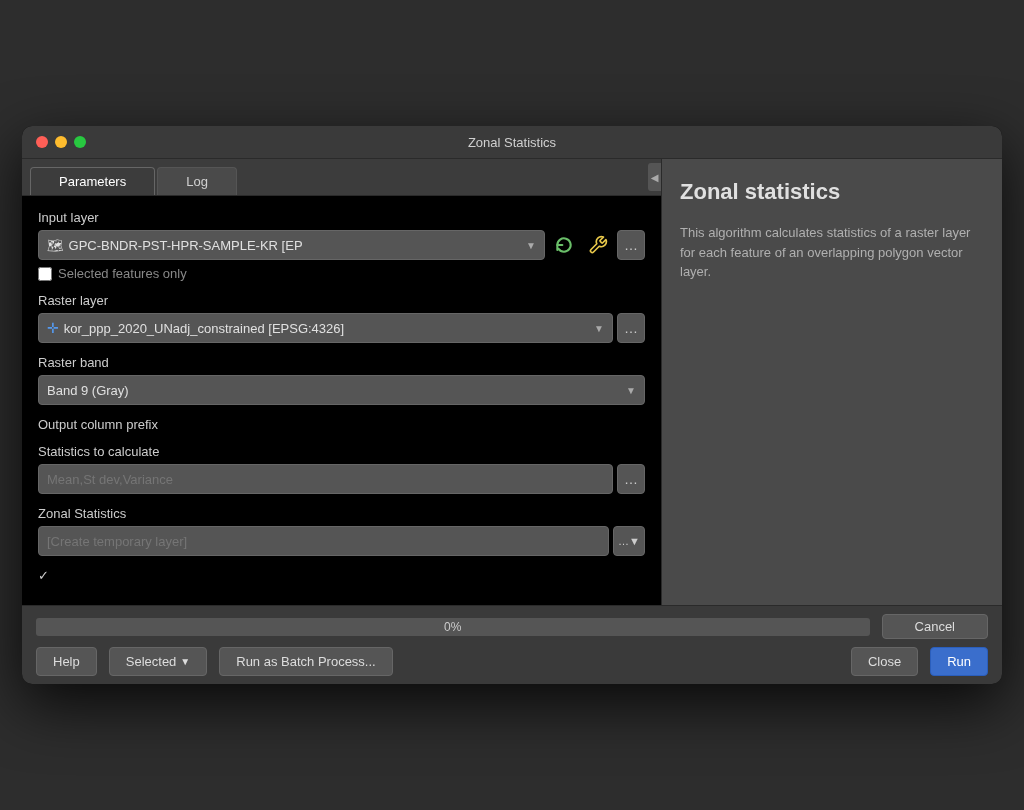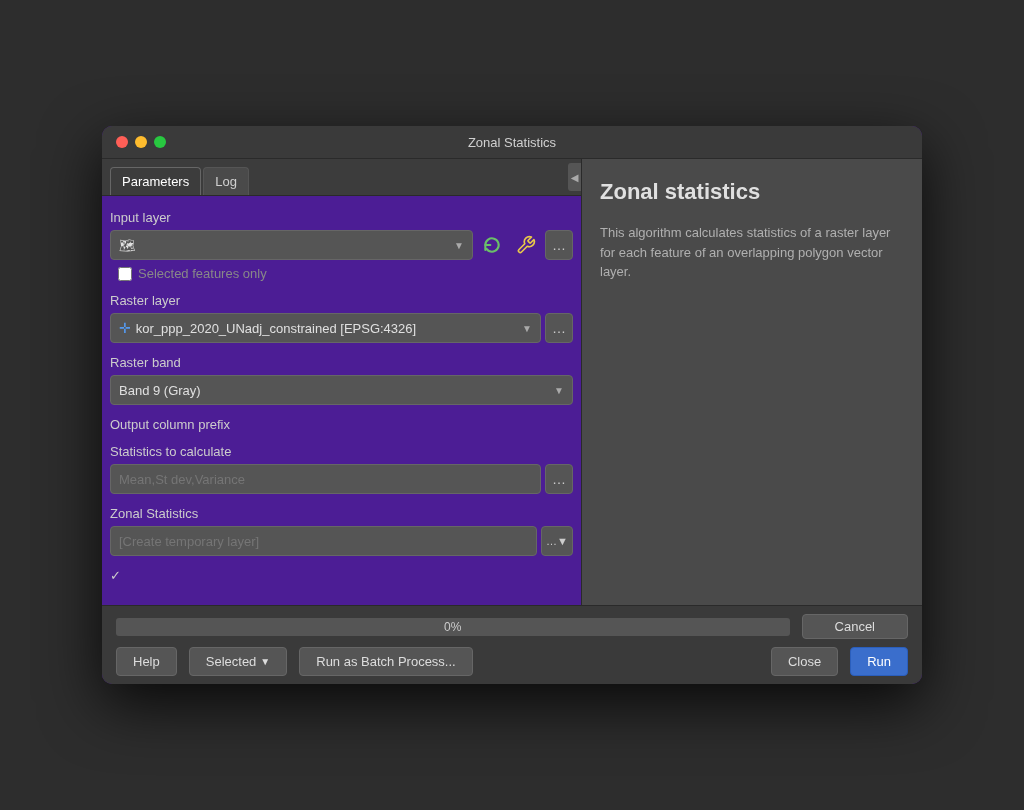--- a/index.html
+++ b/index.html
@@ -7,22 +7,22 @@
       background: #2d2d2d;
       font-family: -apple-system, BlinkMacSystemFont, 'Segoe UI', sans-serif;
       font-size: 13px;
       color: #e0e0e0;
       display: flex;
       align-items: center;
       justify-content: center;
       min-height: 100vh;
     }
     .dialog {
-      width: 820px;
-      background: #4c1d95;
+      width: 980px;
+      background: #000000;
       border-radius: 10px;
       box-shadow: 0 20px 60px rgba(0,0,0,0.8);
       overflow: hidden;
       display: flex;
       flex-direction: column;
     }
     
     .titlebar {
       background: #3a3a3a;
       display: flex;
@@ -67,37 +67,37 @@
     }
     
     .tabs {
       display: flex;
       background: #3c3c3c;
       border-bottom: 1px solid #2a2a2a;
       padding: 8px 8px 0;
       gap: 2px;
     }
     .tab {
-      padding: 6px 11px;
+      padding: 6px 28px;
       border-radius: 4px 4px 0 0;
       cursor: pointer;
       font-size: 13px;
       color: #d0d0d0;
       background: #4a4a4a;
       border: 1px solid #555;
       border-bottom: none;
     }
     .tab.active {
       background: #3c3c3c;
       color: #fff;
       border-color: #666;
     }
     
     .form-content {
-      padding: 14px 8px;
+      padding: 14px 16px;
       flex: 1;
       overflow-y: auto;
     }
     .field-group {
       margin-bottom: 12px;
     }
     .field-label {
       font-size: 13px;
       color: #ccc;
       margin-bottom: 5px;
@@ -166,21 +166,21 @@
       display: flex;
       align-items: center;
       justify-content: center;
       cursor: pointer;
       flex-shrink: 0;
     }
     .checkbox-row {
       display: flex;
       align-items: center;
       gap: 6px;
-      margin: 6px 8px;
+      margin: 6px 0;
     }
     .checkbox-row input[type="checkbox"] {
       width: 14px;
       height: 14px;
       accent-color: #5a5a5a;
     }
     .text-input {
       width: 100%;
       background: #555;
       border: 1px solid #666;
@@ -329,20 +329,21 @@
       </div>
 
       <div class="form-content">
 
         <div class="field-group">
           <div class="field-label">Input layer</div>
           <div class="input-row">
             <div class="combo-input">
               <span class="combo-text">
                 <span style="margin-right:5px;">🗺</span>
+                <span>GPC-BNDR-PST-HPR-SAMPLE-KR [EP</span>
               </span>
               <span class="dropdown-arrow">▼</span>
             </div>
 
             <div class="refresh-icon-btn">
               <svg class="svg-icon" viewBox="0 0 24 24" fill="none" stroke="#6abf69" stroke-width="2.5" stroke-linecap="round" stroke-linejoin="round">
                 <path d="M4 12a8 8 0 1 1 1.5 4.7"></path>
                 <polyline points="4,18 4,12 10,12"></polyline>
               </svg>
             </div>

